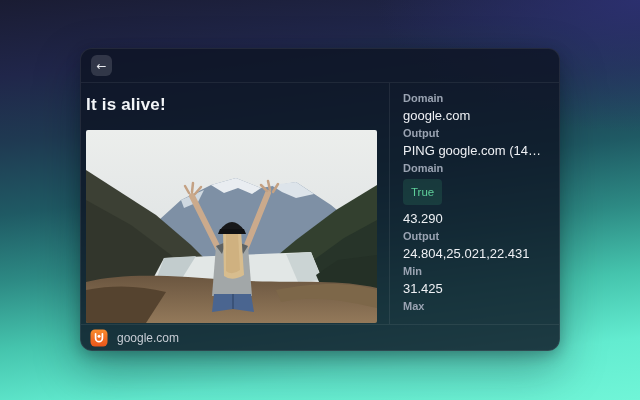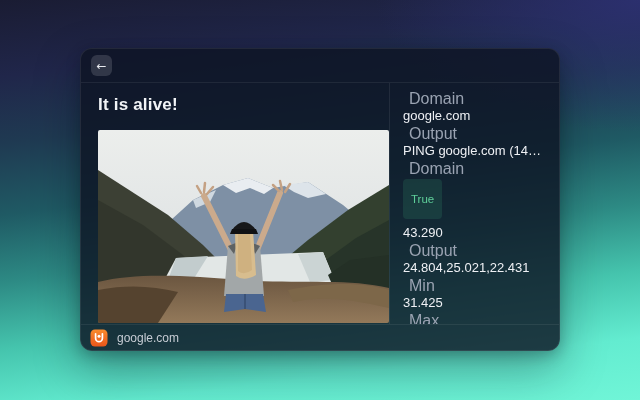--- a/index.html
+++ b/index.html
@@ -30,37 +30,37 @@
   }
   .back-btn {
     width: 21px; height: 21px; border-radius: 6px; border: none; cursor: pointer;
     background: rgba(255,255,255,0.14); color: #e8eaef;
     font-size: 12px; line-height: 20px; text-align: center; padding: 0;
     font-family: "DejaVu Sans", sans-serif;
   }
 
   .card-body { flex: 1 1 auto; display: flex; min-height: 0; }
 
-  .main { flex: 1 1 auto; min-width: 0; padding: 0 8px 0 17px; overflow: hidden; }
+  .main { flex: 1 1 auto; min-width: 0; padding: 0 8px 0 5px; overflow: hidden; }
   .page-title { color: #f2f4f7; font-size: 17px; font-weight: 700; margin: 12px 0 15px 0; letter-spacing: 0.2px; }
   .photo { width: 291px; height: 193px; display: block; border-radius: 2px; }
 
   .panel {
     flex: 0 0 170px; width: 170px; border-left: 1px solid rgba(255,255,255,0.08);
     padding: 9px 12px 0 13px; overflow: hidden;
   }
   .field { margin-bottom: 3px; }
-  .field-label { font-size: 16px; font-weight: 400; color: #9aa3b2; margin-bottom: 3px; line-height: 13px; margin-left: 6px; }
+  .field-label { font-size: 11px; font-weight: 700; color: #9aa3b2; margin-bottom: 3px; line-height: 13px; }
   .field-value {
     font-size: 13px; color: #eef0f4; line-height: 16px; margin-bottom: 3px;
     white-space: nowrap; overflow: hidden; text-overflow: ellipsis;
   }
   .badge {
     display: inline-block; font-size: 11.5px; line-height: 14px;
-    padding: 13px 8px; border-radius: 4px; margin: 1px 0 3px 0;
+    padding: 6px 8px; border-radius: 4px; margin: 1px 0 3px 0;
     color: #5ecf9a; background: rgba(80,220,150,0.13);
   }
 
   .card-footer {
     height: 26px; flex: 0 0 26px; display: flex; align-items: center; gap: 9px;
     padding: 0 9px; border-top: 1px solid rgba(255,255,255,0.07);
   }
   .favicon { width: 18px; height: 18px; flex: 0 0 18px; }
   .site-label { font-size: 12px; font-weight: 500; color: #c6ccd4; }
 </style>

